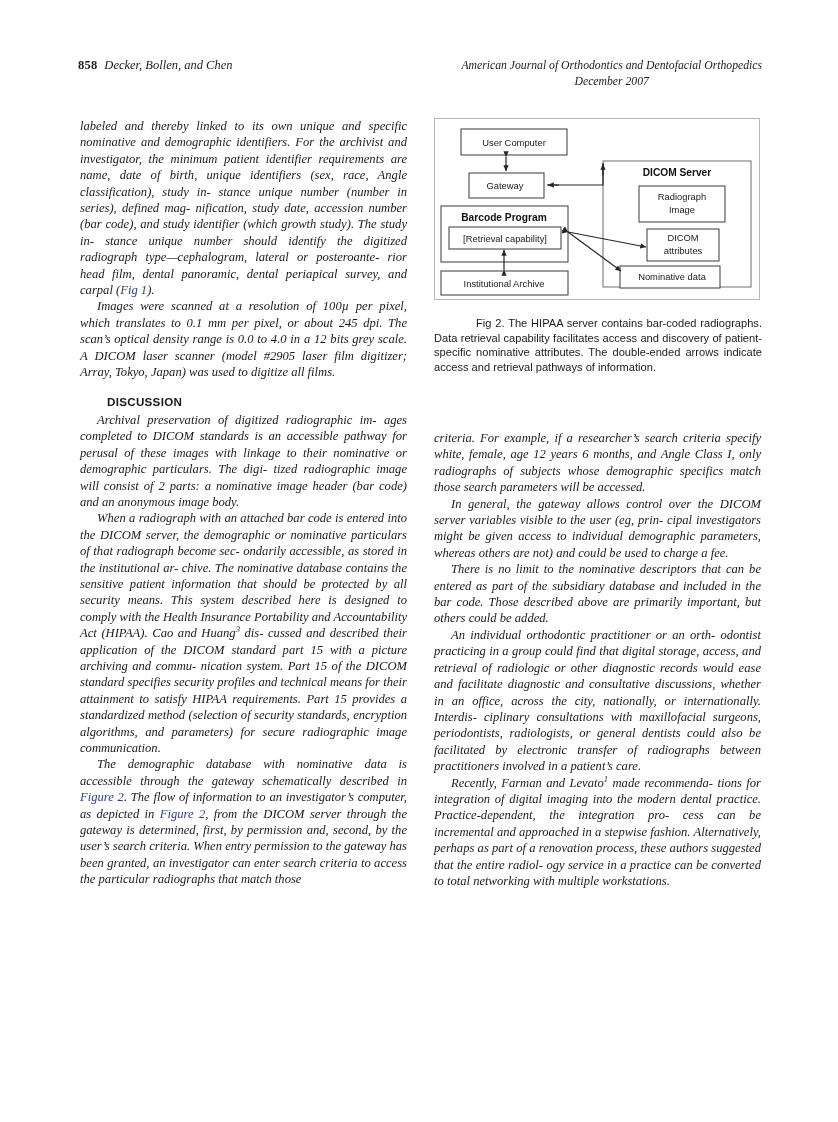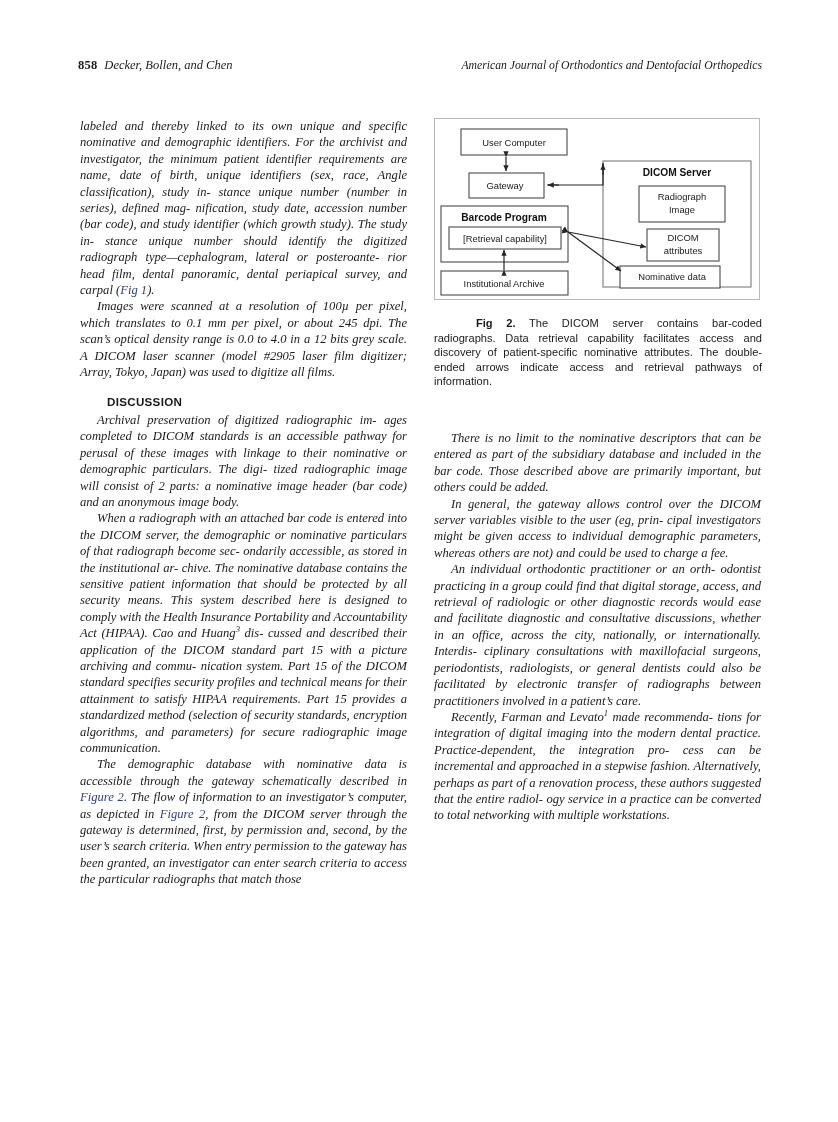--- a/index.html
+++ b/index.html
@@ -123,21 +123,21 @@
   }
   .fig-caption {
     margin-top: 16px;
     font-family: "Liberation Sans", sans-serif;
     font-size: 11.1px;
     line-height: 14.6px;
     text-align: justify;
     color: #1a1a1a;
   }
   .fig-caption .fig-label {
-    font-weight: bold;
+    font-weight: normal;
     padding-left: 42px;
   }
 
   
   .dg-txt {
     font-family: "Liberation Sans", sans-serif;
     font-size: 9.4px;
     fill: #1a1a1a;
   }
   .dg-txt-b {
@@ -166,20 +166,21 @@
 <body>
 
 <div class="page">
 
   <div class="running-head">
     <div class="rh-left">
       <span class="rh-pageno">858</span><span class="rh-authors">Decker, Bollen, and Chen</span>
     </div>
     <div class="rh-right">
       <div>American Journal of Orthodontics and Dentofacial Orthopedics</div>
+      <div>December 2007</div>
     </div>
   </div>
 
   <div class="col col-left">
 
     <p class="para cont">labeled and thereby linked to its own unique and
     specific nominative and demographic identifiers. For
     the archivist and investigator, the minimum patient
     identifier requirements are name, date of birth, unique
     identifiers (sex, race, Angle classification), study in-
@@ -287,37 +288,42 @@
         <line class="dg-line" x1="69" y1="151" x2="69" y2="131" marker-start="url(#ahs)" marker-end="url(#ahs)"></line>
 
         <line class="dg-line" x1="133" y1="113" x2="211" y2="128" marker-start="url(#ahs)" marker-end="url(#ahs)"></line>
 
         <line class="dg-line" x1="133" y1="113" x2="186" y2="152" marker-start="url(#ahs)" marker-end="url(#ahs)"></line>
       </svg>
     </div>
 
     <div class="fig-caption">
       <span class="fig-label">Fig 2.</span>
-      <span>The DICOM server contains bar-coded radiographs. Data retrieval capability facilitates access and discovery of patient-specific nominative attributes. The double-ended arrows indicate access and retrieval pathways of information.</span>
+      <span>The HIPAA server contains bar-coded radiographs. Data retrieval capability facilitates access and discovery of patient-specific nominative attributes. The double-ended arrows indicate access and retrieval pathways of information.</span>
     </div>
   </div>
 
   <div class="col col-right">
 
-
-    <p class="para">There is no limit to the nominative descriptors that
-    can be entered as part of the subsidiary database and
-    included in the bar code. Those described above are
-    primarily important, but others could be added.</p>
+    <p class="para cont">criteria. For example, if a researcher’s search criteria
+    specify white, female, age 12 years 6 months, and
+    Angle Class I, only radiographs of subjects whose
+    demographic specifics match those search parameters
+    will be accessed.</p>
 
     <p class="para">In general, the gateway allows control over the
     DICOM server variables visible to the user (eg, prin-
     cipal investigators might be given access to individual
     demographic parameters, whereas others are not) and
     could be used to charge a fee.</p>
+
+    <p class="para">There is no limit to the nominative descriptors that
+    can be entered as part of the subsidiary database and
+    included in the bar code. Those described above are
+    primarily important, but others could be added.</p>
 
     <p class="para">An individual orthodontic practitioner or an orth-
     odontist practicing in a group could find that digital
     storage, access, and retrieval of radiologic or other
     diagnostic records would ease and facilitate diagnostic
     and consultative discussions, whether in an office,
     across the city, nationally, or internationally. Interdis-
     ciplinary consultations with maxillofacial surgeons,
     periodontists, radiologists, or general dentists could
     also be facilitated by electronic transfer of radiographs

